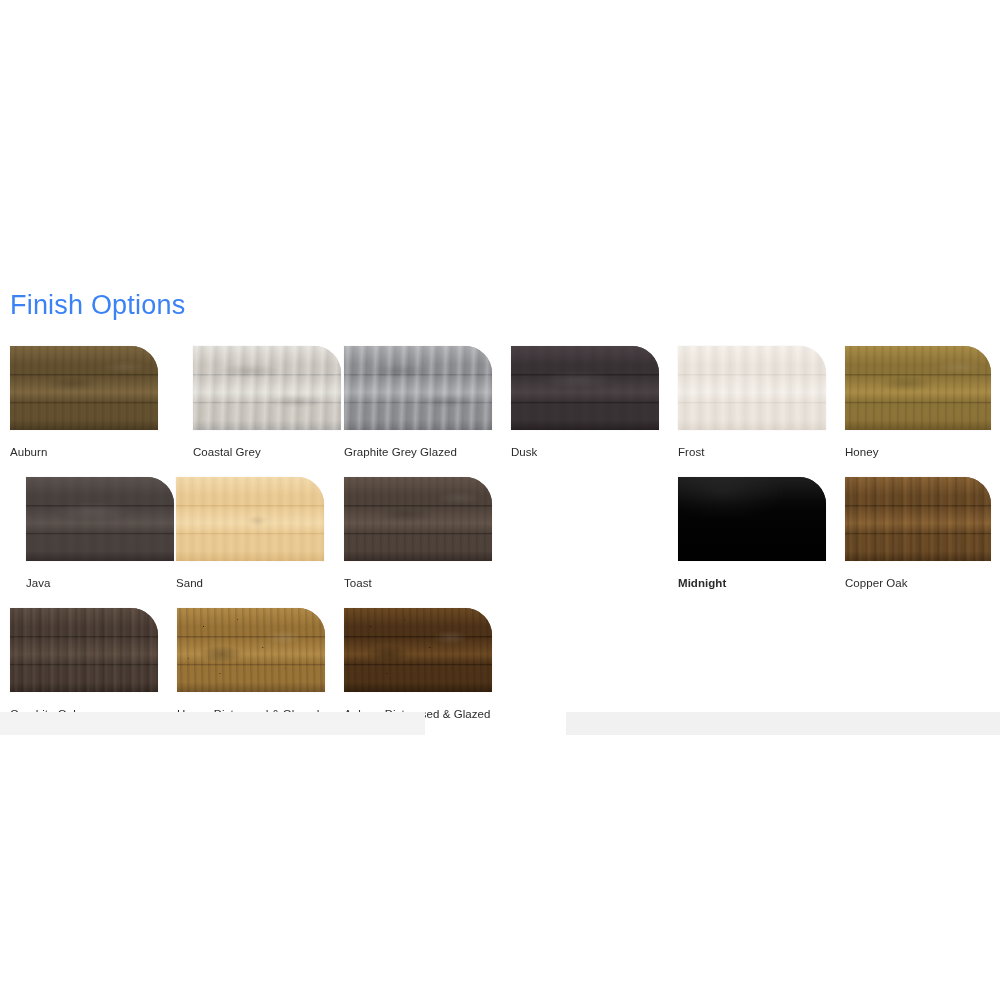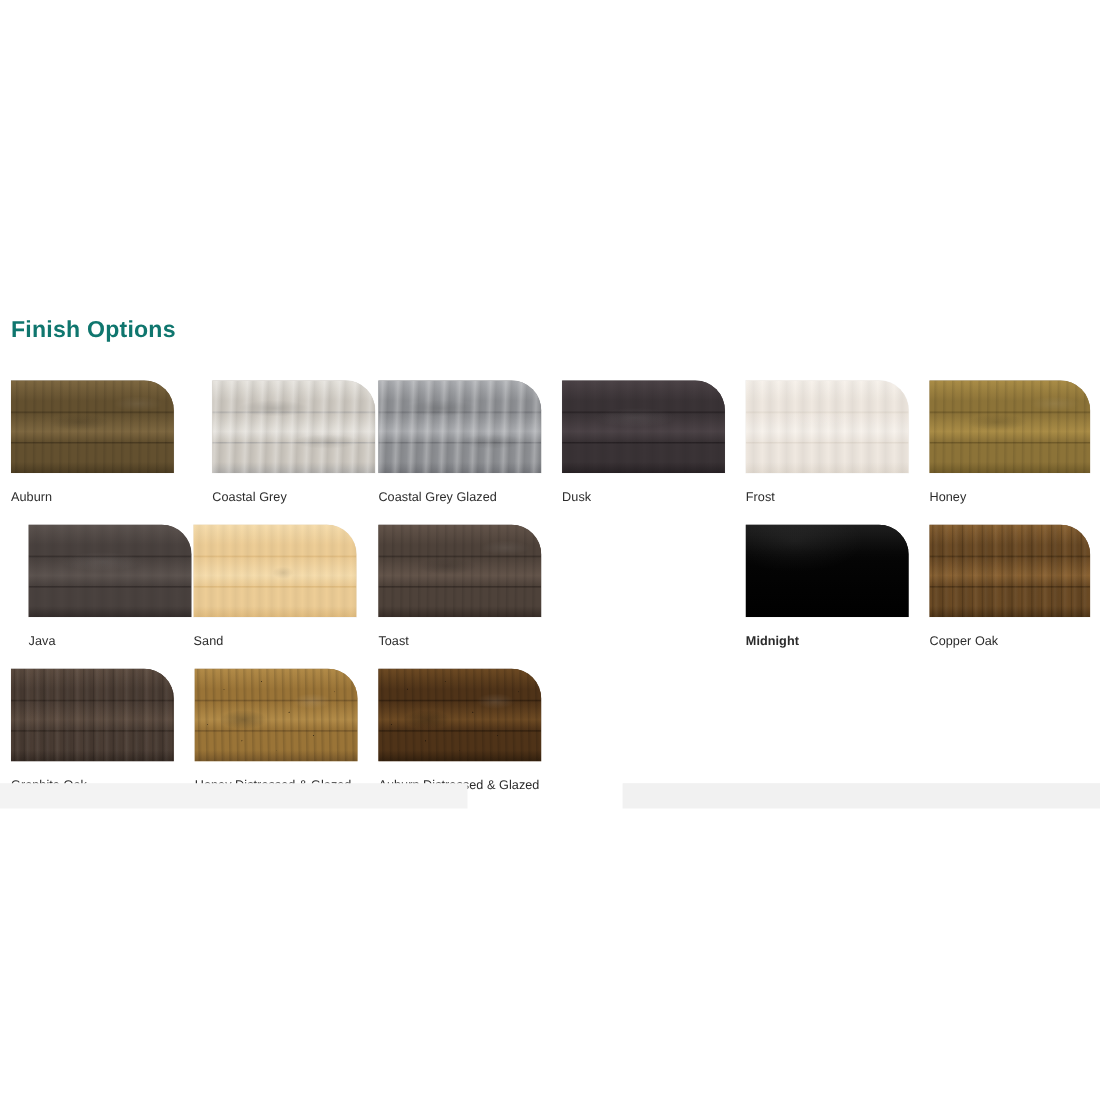--- a/index.html
+++ b/index.html
@@ -21,24 +21,24 @@
     width: 1000px;
     height: 1000px;
     background: #ffffff;
   }
 
   
   .section-title {
     position: absolute;
     left: 10px;
     top: 264px;
-    font-size: 21px;
-    font-weight: 700;
+    font-size: 27px;
+    font-weight: 400;
     letter-spacing: 0.2px;
-    color: #0f766e;
+    color: #3b82f6;
     line-height: 38px;
     white-space: nowrap;
   }
 
   
   .finish-grid {
     position: absolute;
     left: 0;
     top: 346px;
     width: 1000px;
@@ -118,21 +118,21 @@
           </div>
           <div class="label">Coastal Grey</div>
         </div>
         <div class="finish-item" style="left: 344px;">
           <div class="swatch" style="background-color: rgb(141, 143, 147);">
             <div class="planks" style="background: linear-gradient(rgb(171, 173, 177) 0%, rgb(141, 143, 147) 22%, rgb(141, 143, 147) 33%, rgb(117, 119, 124) 34%, rgb(141, 143, 147) 36%, rgb(171, 173, 177) 55%, rgb(141, 143, 147) 66%, rgb(117, 119, 124) 67%, rgb(141, 143, 147) 69%, rgb(141, 143, 147) 88%, rgb(117, 119, 124) 100%);"></div>
             <div class="grain" style="background: repeating-linear-gradient(92deg, rgba(255, 255, 255, 0) 0px, rgba(255, 255, 255, 0.22) 4px, rgba(0, 0, 0, 0.06) 9px, rgba(255, 255, 255, 0) 14px);"></div>
             <div class="sheen" style="background: radial-gradient(44px 10px at 38% 30%, rgba(0, 0, 0, 0.12), rgba(0, 0, 0, 0) 75%), radial-gradient(40px 9px at 70% 66%, rgba(0, 0, 0, 0.1), rgba(0, 0, 0, 0) 75%);"></div>
             <div class="speck"></div>
           </div>
-          <div class="label">Coastal Grey Glazed</div>
+          <div class="label">Graphite Grey Glazed</div>
         </div>
         <div class="finish-item" style="left: 511px;">
           <div class="swatch" style="background-color: rgb(58, 51, 54);">
             <div class="planks" style="background: linear-gradient(rgb(76, 67, 71) 0%, rgb(58, 51, 54) 22%, rgb(58, 51, 54) 33%, rgb(39, 33, 36) 34%, rgb(58, 51, 54) 36%, rgb(76, 67, 71) 55%, rgb(58, 51, 54) 66%, rgb(39, 33, 36) 67%, rgb(58, 51, 54) 69%, rgb(58, 51, 54) 88%, rgb(39, 33, 36) 100%);"></div>
             <div class="grain" style="background: repeating-linear-gradient(90deg, rgba(0, 0, 0, 0) 0px, rgba(0, 0, 0, 0.05) 7px, rgba(0, 0, 0, 0) 15px);"></div>
             <div class="sheen" style="background: radial-gradient(50px 12px at 45% 40%, rgba(255, 255, 255, 0.07), rgba(0, 0, 0, 0) 75%);"></div>
             <div class="speck"></div>
           </div>
           <div class="label">Dusk</div>
         </div>

